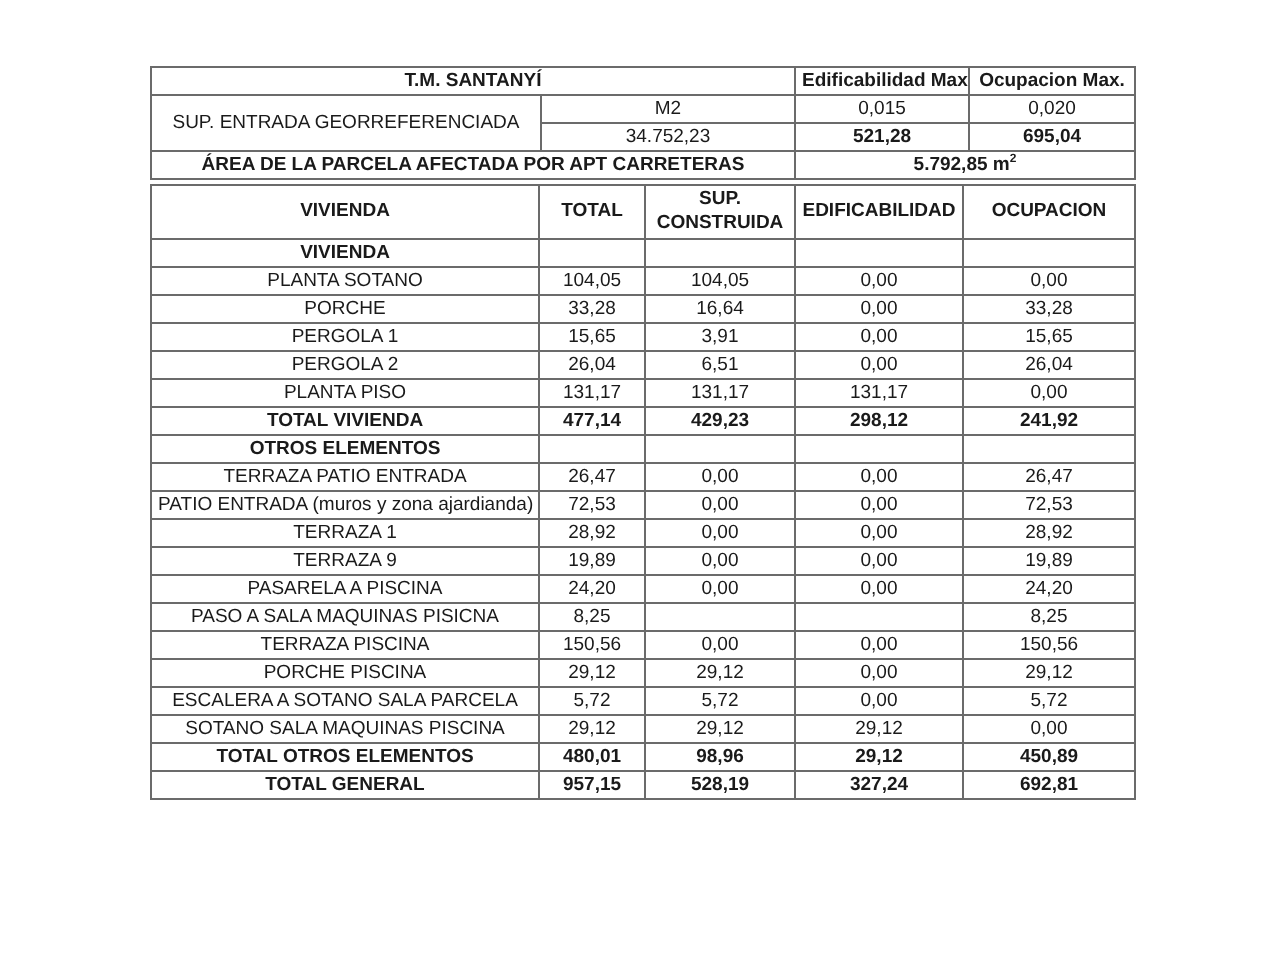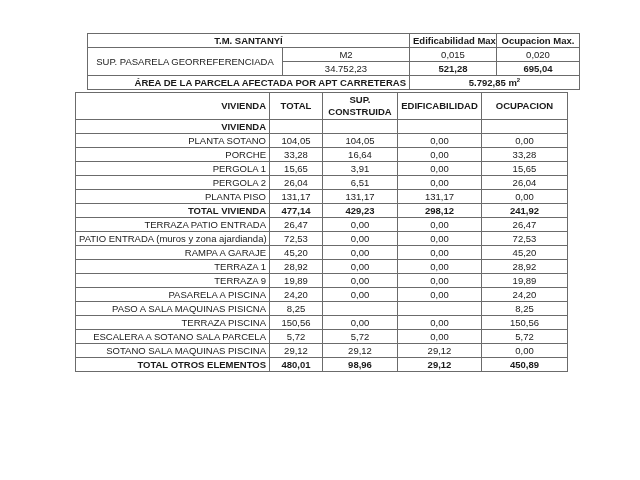--- a/index.html
+++ b/index.html
@@ -3,22 +3,22 @@
 <meta charset="utf-8">
 <style>
   html, body { margin:0; padding:0; background:#ffffff; }
   body { width:640px; height:480px; position:relative; overflow:hidden;
          font-family:"Liberation Sans", sans-serif; color:#1a1a1a; }
   table { border-collapse:collapse; position:absolute; table-layout:fixed; }
   td { border:1px solid #6b6b6b; padding:0 3px; font-size:9.5px; line-height:12px;
        white-space:nowrap; overflow:hidden; }
   .b { font-weight:bold; }
   .c { text-align:center; }
-  .l { text-align:right; }
-  #top { left:87px; top:33px; width:492px; }
+  .l { text-align:center; }
+  #top { left:75px; top:33px; width:492px; }
   #top td { height:13px; }
   #main { left:75px; top:92px; width:492px; }
   #main td { height:13px; }
   #main tr.hdr td { height:26px; }
   sup { font-size:6px; line-height:0; }
 </style>
 </head>
 <body>
 
 <table id="top">
@@ -28,21 +28,21 @@
       <col style="width:87px">
       <col style="width:83px">
     </colgroup>
   <tbody>
       <tr>
     <td colspan="2" class="b c">T.M. SANTANYÍ</td>
     <td class="b c">Edificabilidad Max.</td>
     <td class="b c">Ocupacion Max.</td>
   </tr>
   <tr>
-    <td rowspan="2" class="c">SUP. PASARELA GEORREFERENCIADA</td>
+    <td rowspan="2" class="c">SUP. ENTRADA GEORREFERENCIADA</td>
     <td class="c">M2</td>
     <td class="c">0,015</td>
     <td class="c">0,020</td>
   </tr>
   <tr>
     <td class="c">34.752,23</td>
     <td class="b c">521,28</td>
     <td class="b c">695,04</td>
   </tr>
   <tr>
@@ -113,39 +113,39 @@
         <td class="c">0,00</td>
       </tr>
       <tr>
         <td class="l b">TOTAL VIVIENDA</td>
         <td class="c b">477,14</td>
         <td class="c b">429,23</td>
         <td class="c b">298,12</td>
         <td class="c b">241,92</td>
       </tr>
       <tr>
+        <td class="l b">OTROS ELEMENTOS</td>
+        <td class="c b"></td>
+        <td class="c b"></td>
+        <td class="c b"></td>
+        <td class="c b"></td>
+      </tr>
+      <tr>
         <td class="l">TERRAZA PATIO ENTRADA</td>
         <td class="c">26,47</td>
         <td class="c">0,00</td>
         <td class="c">0,00</td>
         <td class="c">26,47</td>
       </tr>
       <tr>
         <td class="l">PATIO ENTRADA (muros y zona ajardianda)</td>
         <td class="c">72,53</td>
         <td class="c">0,00</td>
         <td class="c">0,00</td>
         <td class="c">72,53</td>
-      </tr>
-      <tr>
-        <td class="l">RAMPA A GARAJE</td>
-        <td class="c">45,20</td>
-        <td class="c">0,00</td>
-        <td class="c">0,00</td>
-        <td class="c">45,20</td>
       </tr>
       <tr>
         <td class="l">TERRAZA 1</td>
         <td class="c">28,92</td>
         <td class="c">0,00</td>
         <td class="c">0,00</td>
         <td class="c">28,92</td>
       </tr>
       <tr>
         <td class="l">TERRAZA 9</td>
@@ -169,34 +169,48 @@
         <td class="c">8,25</td>
       </tr>
       <tr>
         <td class="l">TERRAZA PISCINA</td>
         <td class="c">150,56</td>
         <td class="c">0,00</td>
         <td class="c">0,00</td>
         <td class="c">150,56</td>
       </tr>
       <tr>
+        <td class="l">PORCHE PISCINA</td>
+        <td class="c">29,12</td>
+        <td class="c">29,12</td>
+        <td class="c">0,00</td>
+        <td class="c">29,12</td>
+      </tr>
+      <tr>
         <td class="l">ESCALERA A SOTANO SALA PARCELA</td>
         <td class="c">5,72</td>
         <td class="c">5,72</td>
         <td class="c">0,00</td>
         <td class="c">5,72</td>
       </tr>
       <tr>
         <td class="l">SOTANO SALA MAQUINAS PISCINA</td>
         <td class="c">29,12</td>
         <td class="c">29,12</td>
         <td class="c">29,12</td>
         <td class="c">0,00</td>
       </tr>
       <tr>
         <td class="l b">TOTAL OTROS ELEMENTOS</td>
         <td class="c b">480,01</td>
         <td class="c b">98,96</td>
         <td class="c b">29,12</td>
         <td class="c b">450,89</td>
       </tr>
+      <tr>
+        <td class="l b">TOTAL GENERAL</td>
+        <td class="c b">957,15</td>
+        <td class="c b">528,19</td>
+        <td class="c b">327,24</td>
+        <td class="c b">692,81</td>
+      </tr>
     </tbody>
 </table>
 
 </body></html>

